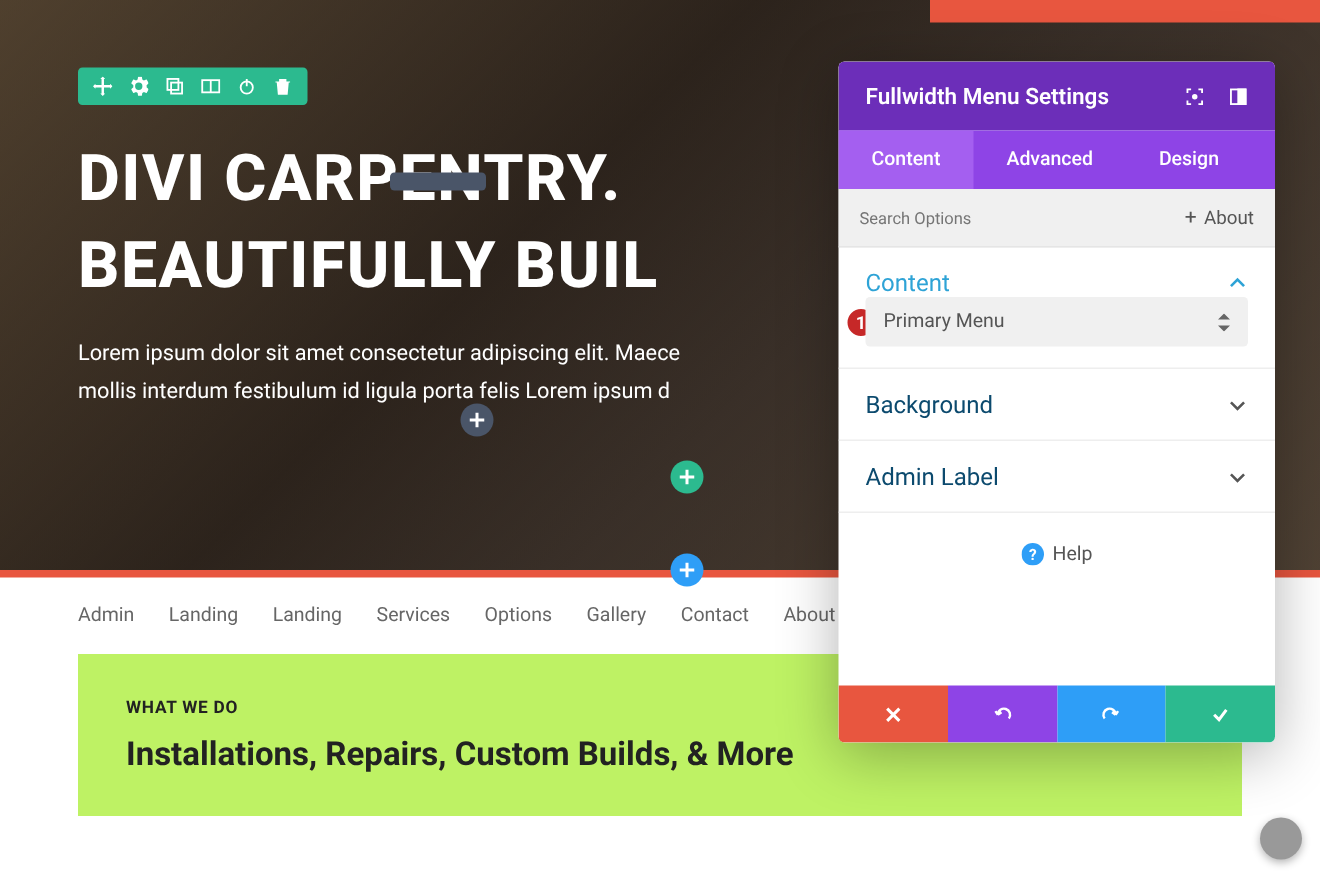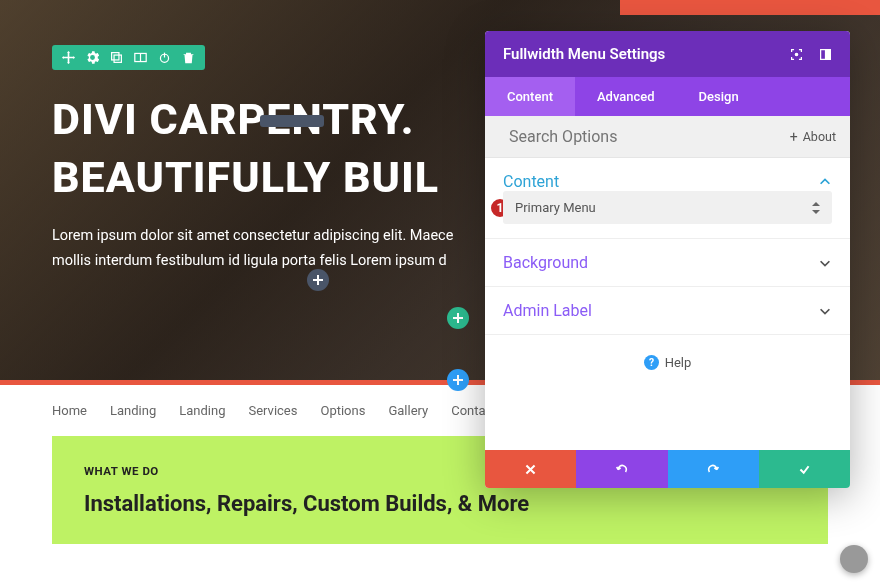--- a/index.html
+++ b/index.html
@@ -14,35 +14,35 @@
 .subtext{color:#fff;font-size:14.5px;margin-top:18px;line-height:1.7;max-width:430px}
 .plus-btn{width:22px;height:22px;border-radius:50%;background:#2cba8f;display:flex;align-items:center;justify-content:center;position:absolute;cursor:pointer}
 .plus-btn.gray{background:#4a5568}
 .plus-btn.blue{background:#2e9ef7}
 .plus-btn svg{width:10px;height:10px}
 .nav{display:flex;gap:23px;padding:18px 52px;font-size:13px;color:#666}
 .nav span{cursor:pointer}
 .content-box{margin:0 52px;background:#bef264;padding:28px 32px}
 .kicker{font-size:11.5px;font-weight:700;letter-spacing:0.5px;color:#222;margin-bottom:13px}
 .headline{font-size:22px;font-weight:700;color:#222}
-.panel{position:absolute;top:31px;right:30px;width:365px;background:#fff;border-radius:4px;box-shadow:0 8px 40px rgba(0,0,0,0.3);overflow:hidden;z-index:100}
+.panel{position:absolute;top:41px;right:30px;width:291px;background:#fff;border-radius:4px;box-shadow:0 8px 40px rgba(0,0,0,0.3);overflow:hidden;z-index:100}
 .panel-header{background:#6c2eb9;color:#fff;padding:14px 18px;display:flex;align-items:center;justify-content:space-between}
 .panel-title{font-size:15px;font-weight:600}
 .panel-header-icons{display:flex;gap:16px}
 .panel-header-icons svg{width:13px;height:13px;cursor:pointer}
 .panel-tabs{background:#8e44e6;display:flex}
 .panel-tab{padding:12px 22px;color:#fff;font-size:13px;cursor:pointer;font-weight:500}
 .panel-tab.active{background:#a45ff0}
 .search-row{display:flex;align-items:center;background:#f0f0f0;border-bottom:1px solid #e5e5e5}
-.search-input{flex:1;border:none;background:transparent;padding:11px 24px;font-size:16px;color:#888;outline:none}
+.search-input{flex:1;border:none;background:transparent;padding:11px 14px;font-size:11px;color:#888;outline:none}
 .filter-btn{padding:11px 14px;font-size:12.5px;color:#555;cursor:pointer;display:flex;align-items:center;gap:5px}
 .section{padding:14px 18px;border-bottom:1px solid #eee}
 .section-head{display:flex;justify-content:space-between;align-items:center;cursor:pointer}
 .section-title{font-size:16px;color:#2ea3d6}
-.section-title.muted{color:#8b5cf6}
+.section-title.muted{color:#0c4a6e}
 .field-label{font-size:12.5px;font-weight:600;color:#333;margin:14px 0 7px}
 .select-box{background:#f0f0f0;border-radius:3px;padding:9px 12px;font-size:13px;color:#555;display:flex;justify-content:space-between;align-items:center;cursor:pointer;position:relative}
 .badge{position:absolute;left:-14px;top:50%;transform:translateY(-50%);width:22px;height:22px;border-radius:50%;background:#c62828;color:#fff;font-size:12px;font-weight:700;display:flex;align-items:center;justify-content:center;border:2px solid #fff}
 .help-row{padding:20px;text-align:center;font-size:13px;color:#555;display:flex;align-items:center;justify-content:center;gap:6px}
 .panel-footer{display:flex;height:38px}
 .panel-footer div{flex:1;display:flex;align-items:center;justify-content:center;cursor:pointer}
 .panel-footer svg{width:13px;height:13px}
 .chev{width:14px;height:14px}
 .shadow-circle{position:absolute;bottom:12px;right:12px;width:28px;height:28px;border-radius:50%;background:#999;box-shadow:0 2px 6px rgba(0,0,0,0.3)}
 </style>
@@ -114,21 +114,21 @@
   <div class="plus-btn blue" style="top:369px;left:447px">
       <svg viewBox="0 0 10 10" fill="#fff">
         <path d="M4 0h2v4h4v2H6v4H4V6H0V4h4z"></path>
       </svg>
     </div>
 </div>
 
 <div class="orange-divider"></div>
 
 <div class="nav">
-  <span>Home</span>
+  <span>Admin</span>
   <span>Landing</span>
   <span>Landing</span>
   <span>Services</span>
   <span>Options</span>
   <span>Gallery</span>
   <span>Contact</span>
   <span>About</span>
 </div>
 
 <div class="content-box">

